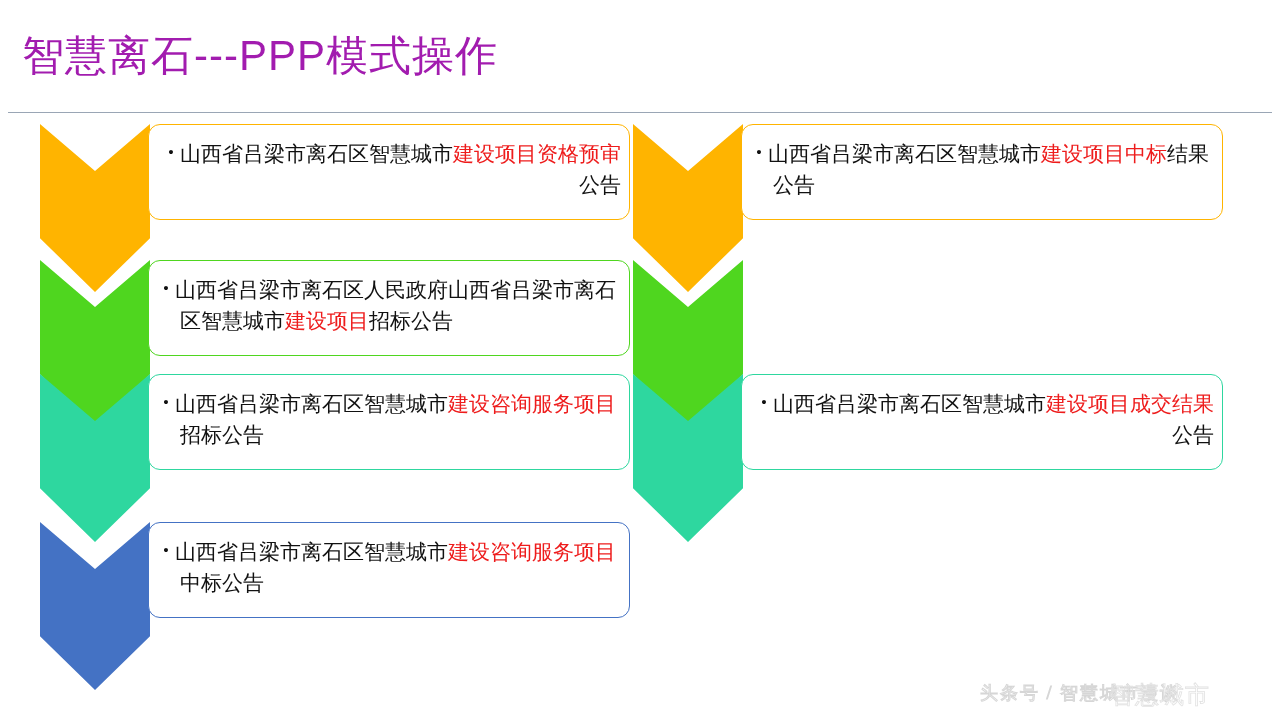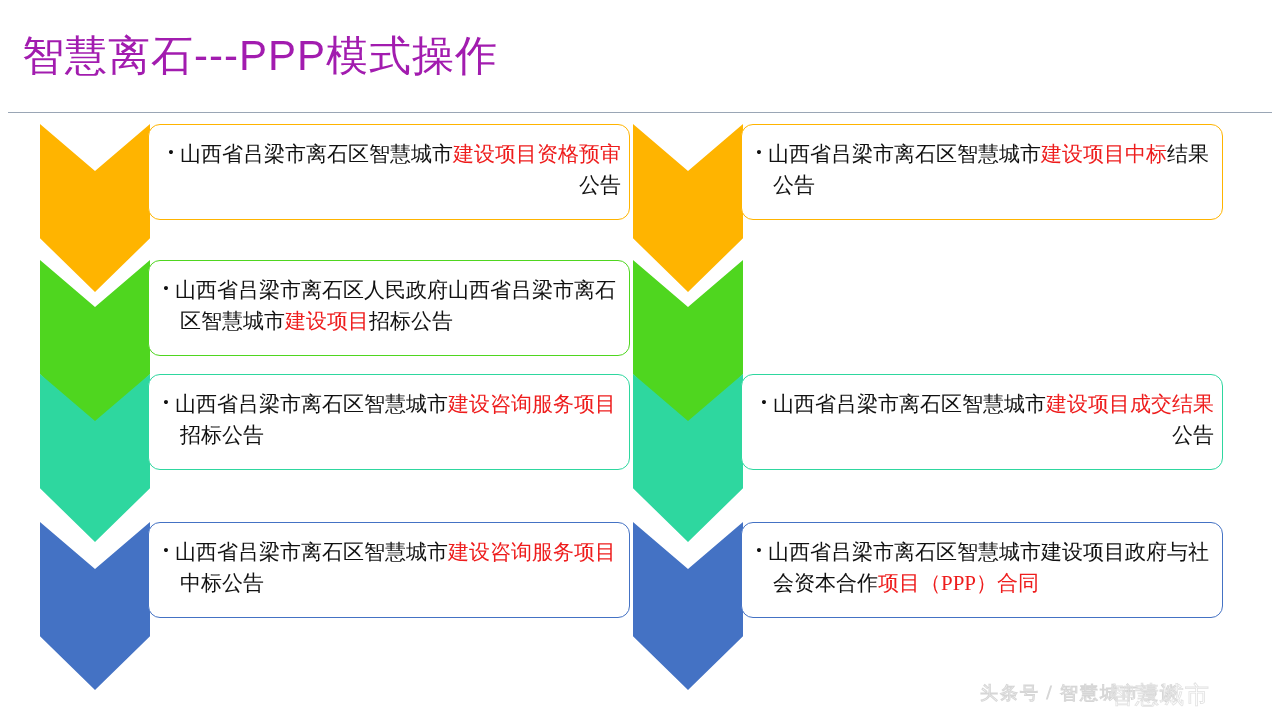--- a/index.html
+++ b/index.html
@@ -241,25 +241,18 @@
       <div class="chevron" style="background: rgb(79, 214, 31);"></div>
       <div class="chevron-date">2015.12.4</div>
     </div>
     <div class="tl-row r2">
       <div class="chevron" style="background: rgb(46, 215, 159);"></div>
       <div class="chevron-date">2015.12.17</div>
       <div class="card" style="border-color: rgb(46, 215, 159); text-align: right;">
         <div class="card-text"><span class="bullet">•</span><span>山西省吕梁市离石区智慧城市</span><span class="hl">建设项目成交结果</span><span>公告</span></div>
       </div>
     </div>
-    <div class="tl-row r3">
-      <div class="chevron" style="background: rgb(68, 114, 196);"></div>
-      <div class="chevron-date">2015.12.26</div>
-      <div class="card" style="border-color: rgb(68, 114, 196);">
-        <div class="card-text"><span class="bullet">•</span><span>山西省吕梁市离石区智慧城市建设项目政府与社会资本合作</span><span class="hl">项目（PPP）合同</span></div>
-      </div>
-    </div>
   </div>
 
 </div>
 
 <div id="footer-watermark">头条号 / 智慧城市漫谈</div>
 <div id="footer-watermark-2">智慧城市</div>
 
 </body></html>

